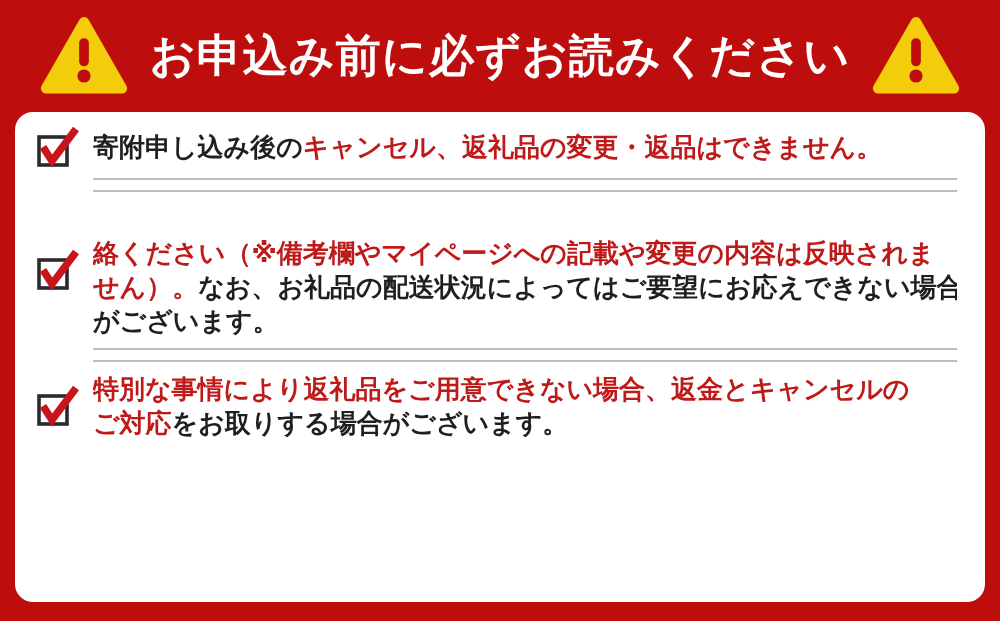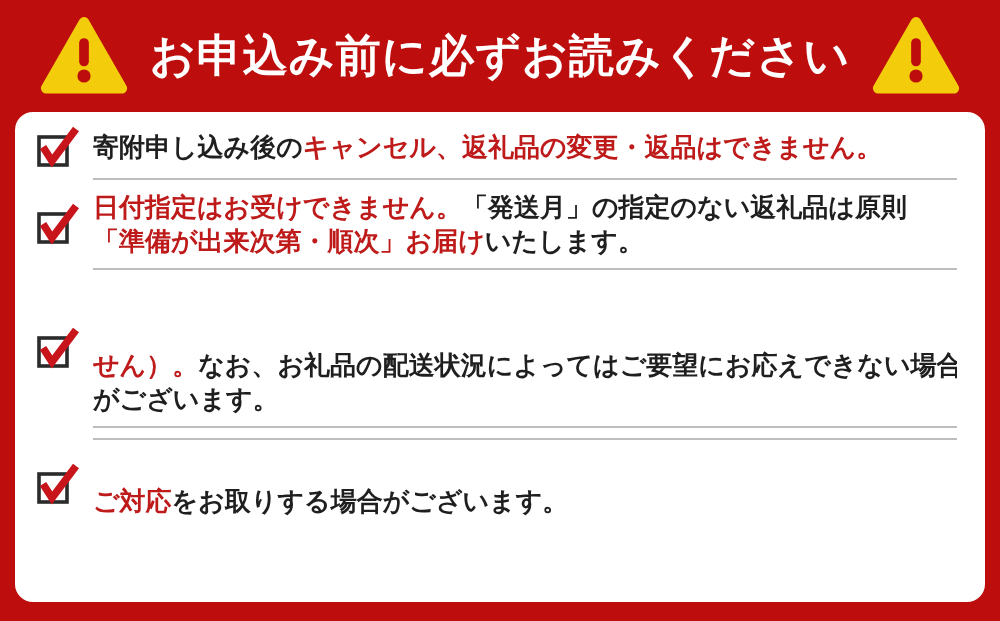--- a/index.html
+++ b/index.html
@@ -87,44 +87,35 @@
       <div class="item-row">
         <span class="cb-col">
           <svg width="44" height="42" viewBox="0 0 44 42">
             <rect x="4" y="11" width="28" height="28" fill="#fff" stroke="#2B2B2B" stroke-width="3.6"></rect>
             <path d="M8 21 L17 35 L41 3" fill="none" stroke="#C8141B" stroke-width="7.5"></path>
           </svg>
         </span>
         <p class="item-text"><span class="seg-k">寄附申し込み後の</span><span class="seg-r">キャンセル、返礼品の変更・返品はできません。</span></p>
       </div>
       <div class="divider"></div>
-      <div class="item-row">
-        <span class="cb-col">
-          <svg width="44" height="42" viewBox="0 0 44 42">
-            <rect x="4" y="11" width="28" height="28" fill="#fff" stroke="#2B2B2B" stroke-width="3.6"></rect>
-            <path d="M8 21 L17 35 L41 3" fill="none" stroke="#C8141B" stroke-width="7.5"></path>
-          </svg>
-        </span>
-        <p class="item-text"><span class="seg-r">日付指定はお受けできません。</span><span class="seg-k">「発送月」の指定のない返礼品は原則</span><br><span class="seg-r">「準備が出来次第・順次」お届け</span><span class="seg-k">いたします。</span></p>
-      </div>
       <div class="divider"></div>
       <div class="item-row">
         <span class="cb-col">
           <svg width="44" height="42" viewBox="0 0 44 42">
             <rect x="4" y="11" width="28" height="28" fill="#fff" stroke="#2B2B2B" stroke-width="3.6"></rect>
             <path d="M8 21 L17 35 L41 3" fill="none" stroke="#C8141B" stroke-width="7.5"></path>
           </svg>
         </span>
-        <p class="item-text"><br><br><span class="seg-r">せん）。</span><span class="seg-k">なお、お礼品の配送状況によってはご要望にお応えできない場合</span><br><span class="seg-k">がございます。</span></p>
+        <p class="item-text"><br><span class="seg-r">絡ください（※備考欄やマイページへの記載や変更の内容は反映されま</span><br><span class="seg-r">せん）。</span><span class="seg-k">なお、お礼品の配送状況によってはご要望にお応えできない場合</span><br><span class="seg-k">がございます。</span></p>
       </div>
       <div class="divider"></div>
       <div class="divider"></div>
       <div class="item-row">
         <span class="cb-col">
           <svg width="44" height="42" viewBox="0 0 44 42">
             <rect x="4" y="11" width="28" height="28" fill="#fff" stroke="#2B2B2B" stroke-width="3.6"></rect>
             <path d="M8 21 L17 35 L41 3" fill="none" stroke="#C8141B" stroke-width="7.5"></path>
           </svg>
         </span>
-        <p class="item-text"><br><span class="seg-r">ご対応</span><span class="seg-k">をお取りする場合がございます。</span></p>
+        <p class="item-text"><span class="seg-r">特別な事情により返礼品をご用意できない場合、返金とキャンセルの</span><br><span class="seg-r">ご対応</span><span class="seg-k">をお取りする場合がございます。</span></p>
       </div>
     </div>
 </div>
 
 </body></html>

